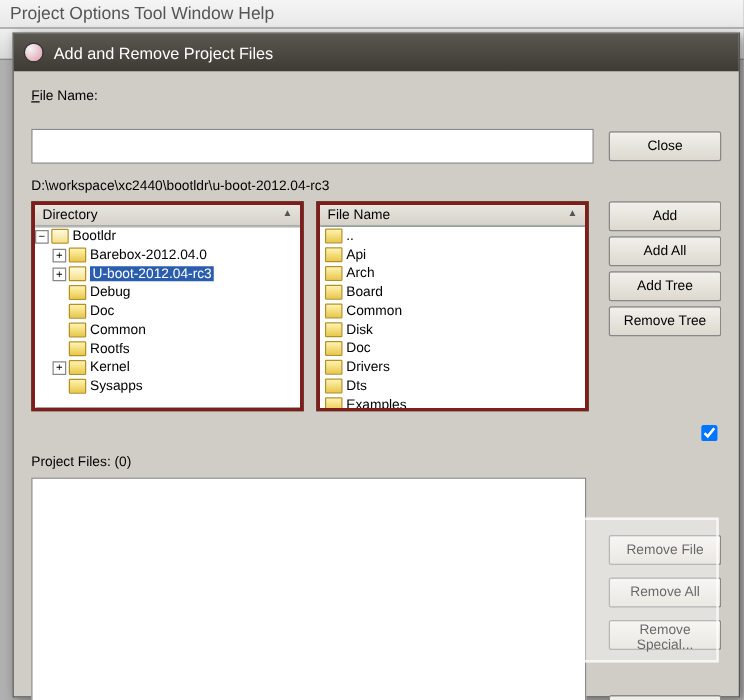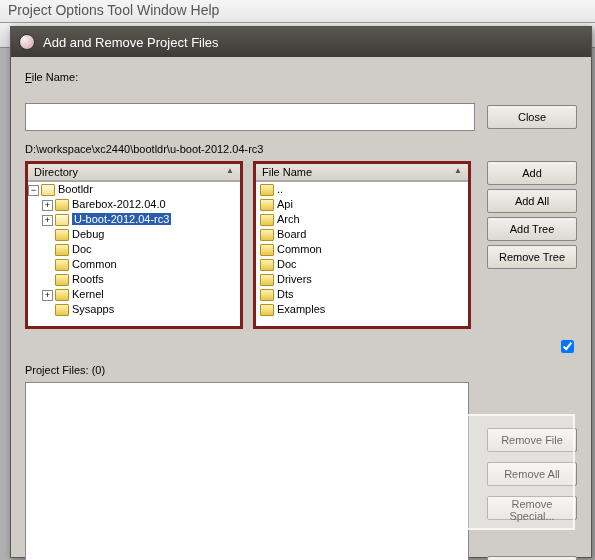--- a/index.html
+++ b/index.html
@@ -88,20 +88,21 @@
         <div class="panel-hdr">
           <span>File Name</span>
             <span class="tri">▲</span>
         </div>
         <div class="flist" id="flist">
             <div class="item"><span class="ficon"></span>..</div>
             <div class="item"><span class="ficon"></span>Api</div>
             <div class="item"><span class="ficon"></span>Arch</div>
             <div class="item"><span class="ficon"></span>Board</div>
             <div class="item"><span class="ficon"></span>Common</div>
+            <div class="item"><span class="ficon"></span>Disk</div>
             <div class="item"><span class="ficon"></span>Doc</div>
             <div class="item"><span class="ficon"></span>Drivers</div>
             <div class="item"><span class="ficon"></span>Dts</div>
             <div class="item"><span class="ficon"></span>Examples</div>
           </div>
       </div>
 
       <div class="rcol">
         <button class="btn">Add</button>
         <button class="btn">Add All</button>

